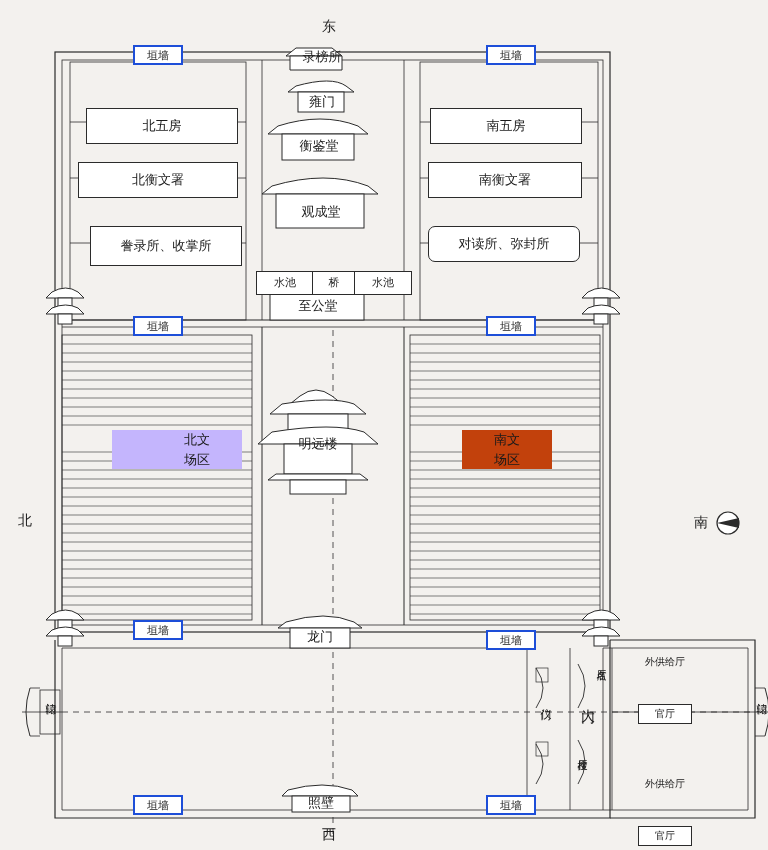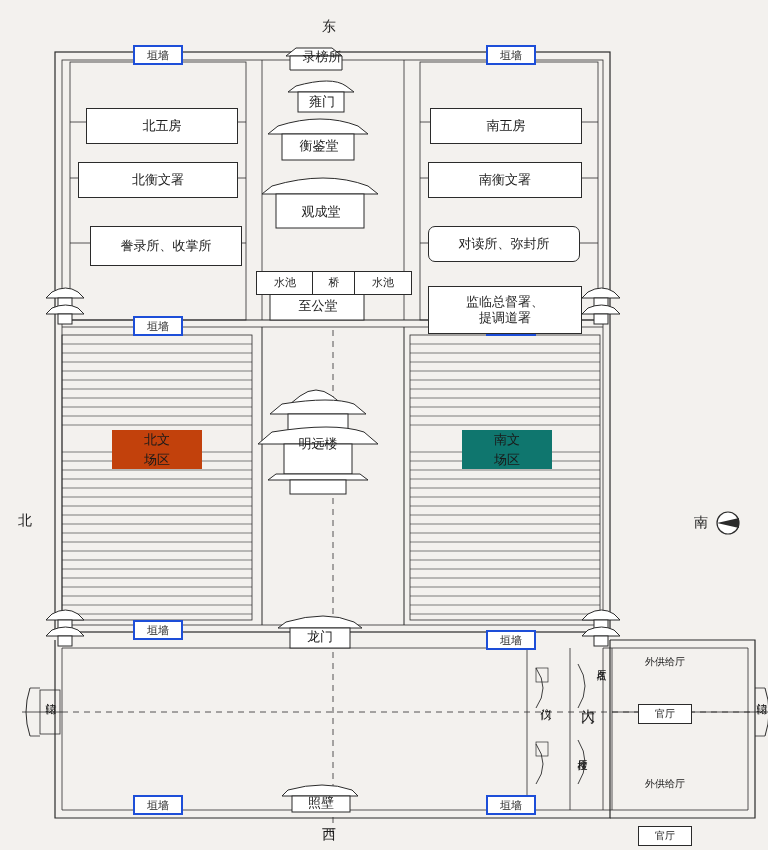--- a/index.html
+++ b/index.html
@@ -267,30 +267,26 @@
   <div class="box small" style="left:312px;top:239px;width:42px;height:22px;">桥</div>
   <div class="box small" style="left:354px;top:239px;width:56px;height:22px;">水池</div>
 
   <div class="box" style="left:86px;top:76px;width:150px;height:34px;">北五房</div>
   <div class="box" style="left:78px;top:130px;width:158px;height:34px;">北衡文署</div>
   <div class="box" style="left:90px;top:194px;width:150px;height:38px;">誊录所、收掌所</div>
 
   <div class="box" style="left:430px;top:76px;width:150px;height:34px;">南五房</div>
   <div class="box" style="left:428px;top:130px;width:152px;height:34px;">南衡文署</div>
   <div class="box" style="left:428px;top:194px;width:150px;height:34px;border-radius:7px;">对读所、弥封所</div>
-  <div class="box" style="left:428px;top:254px;width:152px;height:46px;flex-direction:column;">
-    <span>监临总督署、</span>
-    <span>提调道署</span>
-  </div>
-
-  <div style="position:absolute;left:112px;top:430px;width:90px;text-align:center;font-size:13px;line-height:1.5;background:#c2410c;">
+
+  <div style="position:absolute;left:112px;top:430px;width:90px;text-align:center;font-size:13px;line-height:1.5;background:#c4b5fd;padding-left:40px;">
     <div>北文</div>
     <div>场区</div>
   </div>
-  <div style="position:absolute;left:462px;top:430px;width:90px;text-align:center;font-size:13px;line-height:1.5;background:#0f766e;">
+  <div style="position:absolute;left:462px;top:430px;width:90px;text-align:center;font-size:13px;line-height:1.5;background:#c2410c;">
     <div>南文</div>
     <div>场区</div>
   </div>
 
   <div class="lbl small vert" style="left:45px;top:694px;"><span>辕</span><span>门</span></div>
   <div class="lbl small vert" style="left:756px;top:694px;"><span>辕</span><span>门</span></div>
 
   <div class="lbl small vert" style="left:540px;top:700px;">仪门</div>
   <div class="lbl vert" style="left:580px;top:698px;font-size:14px;">大门</div>
   <div class="lbl tiny vert" style="left:577px;top:752px;">搜检厅</div>

